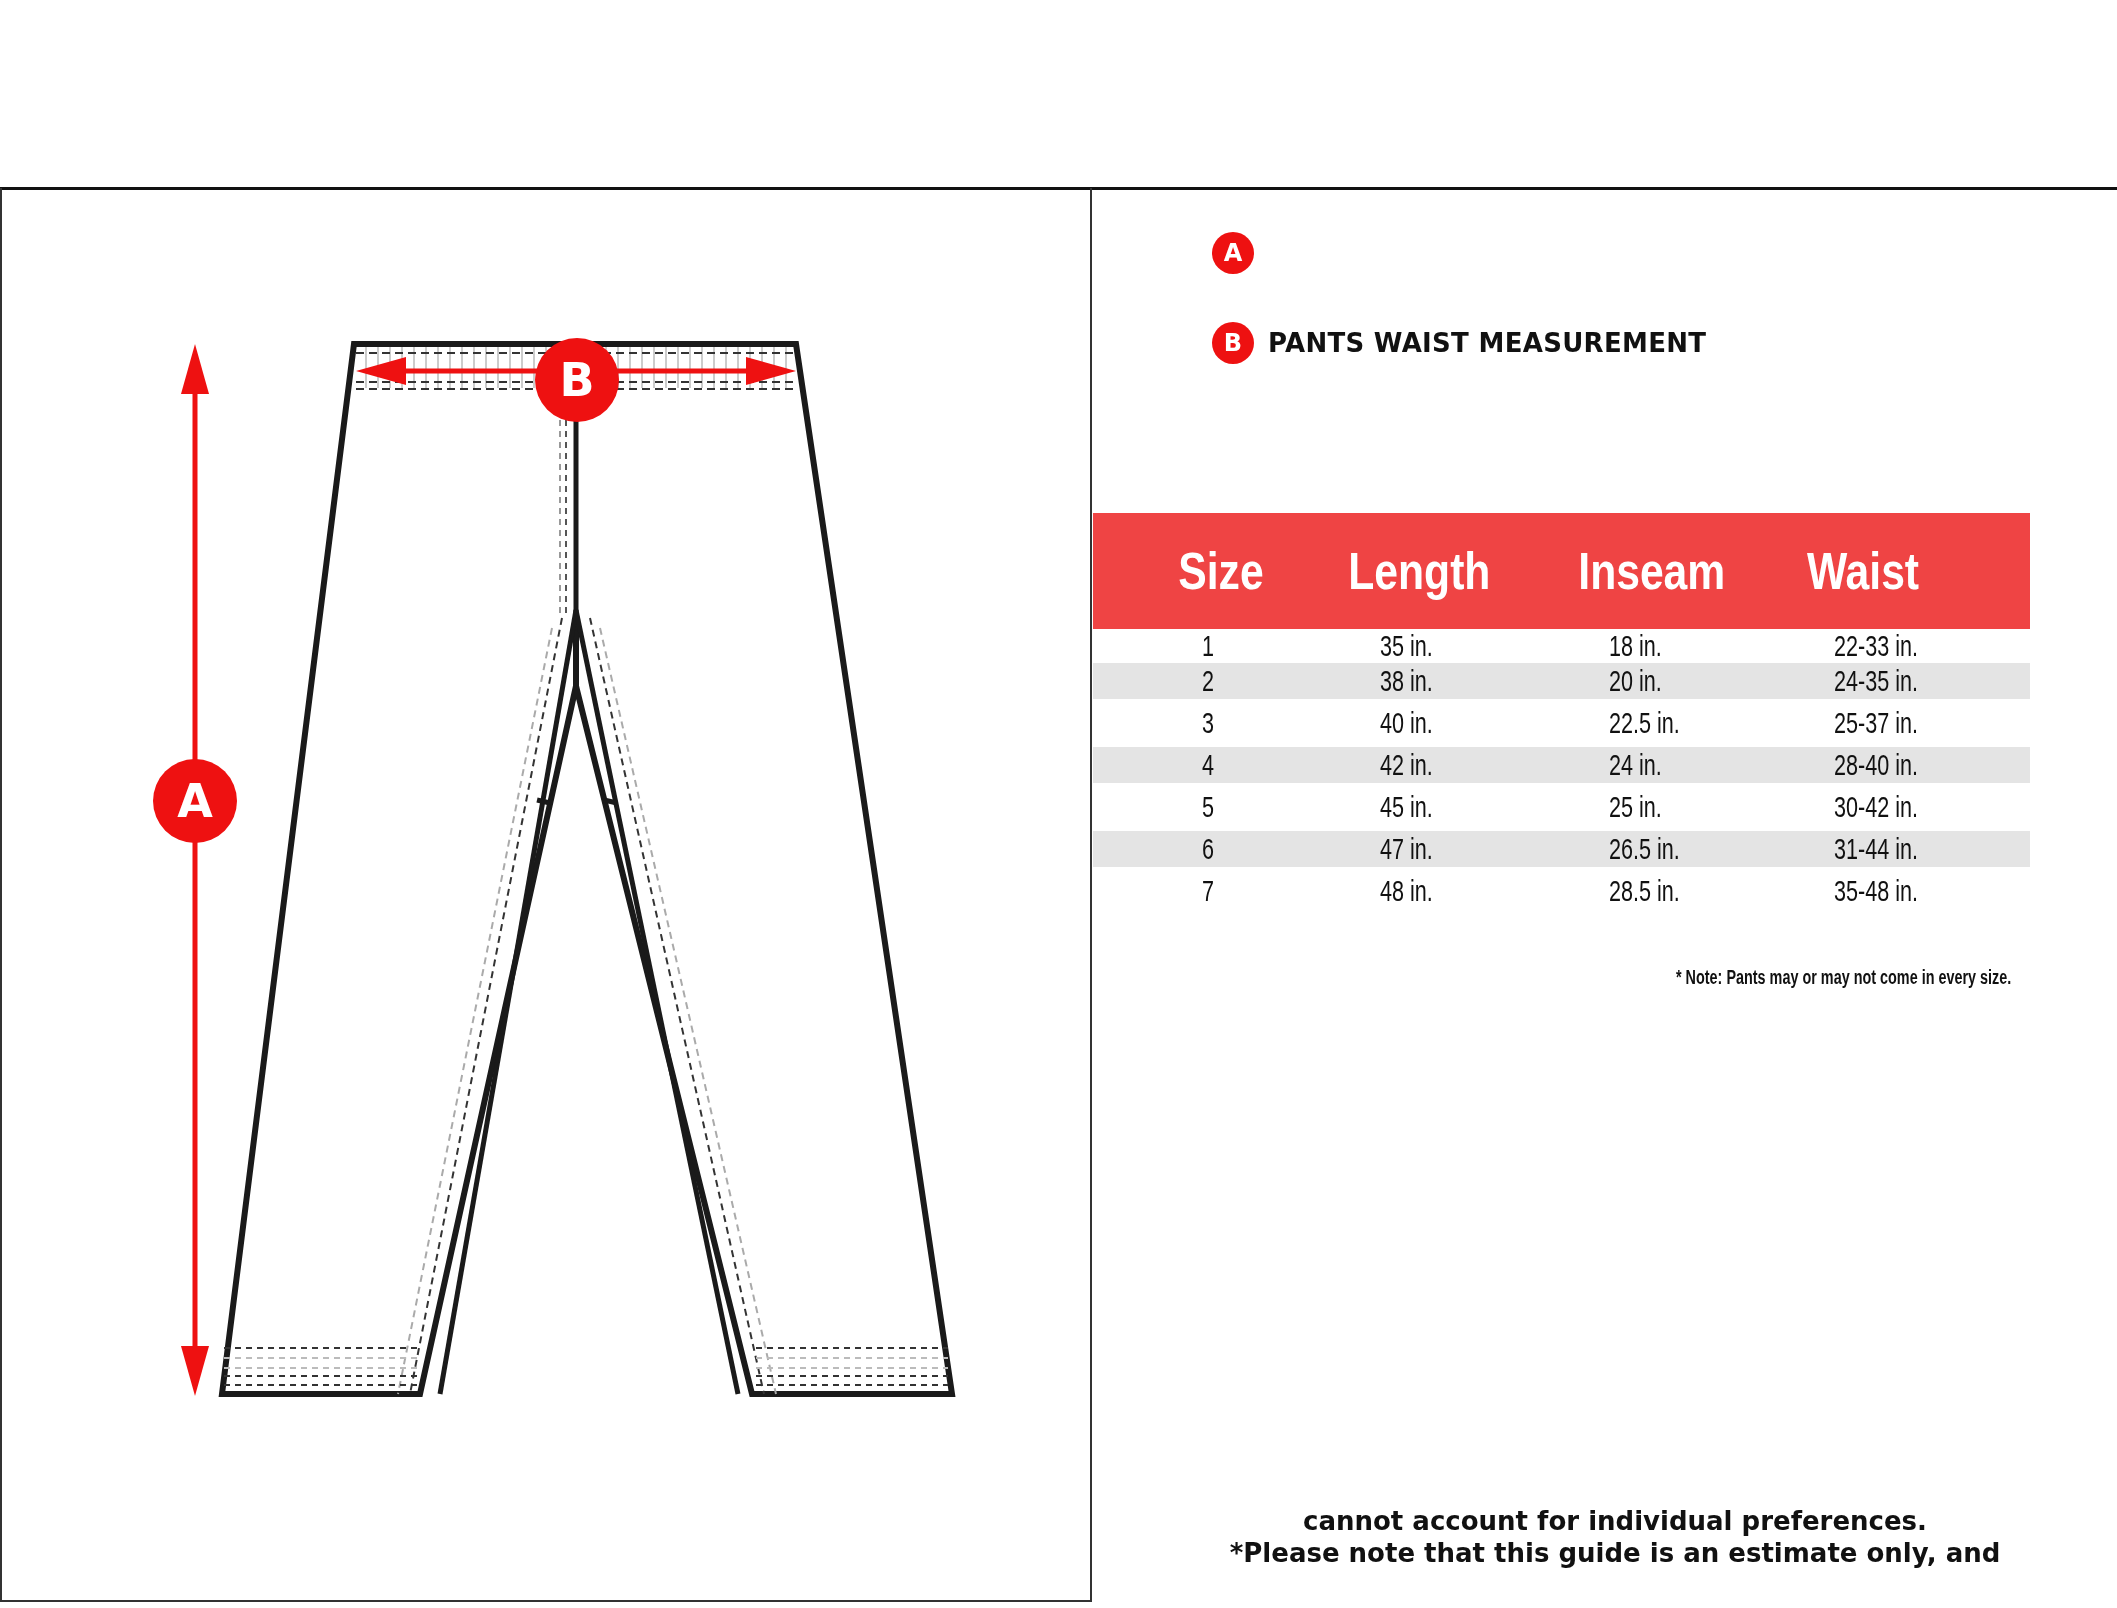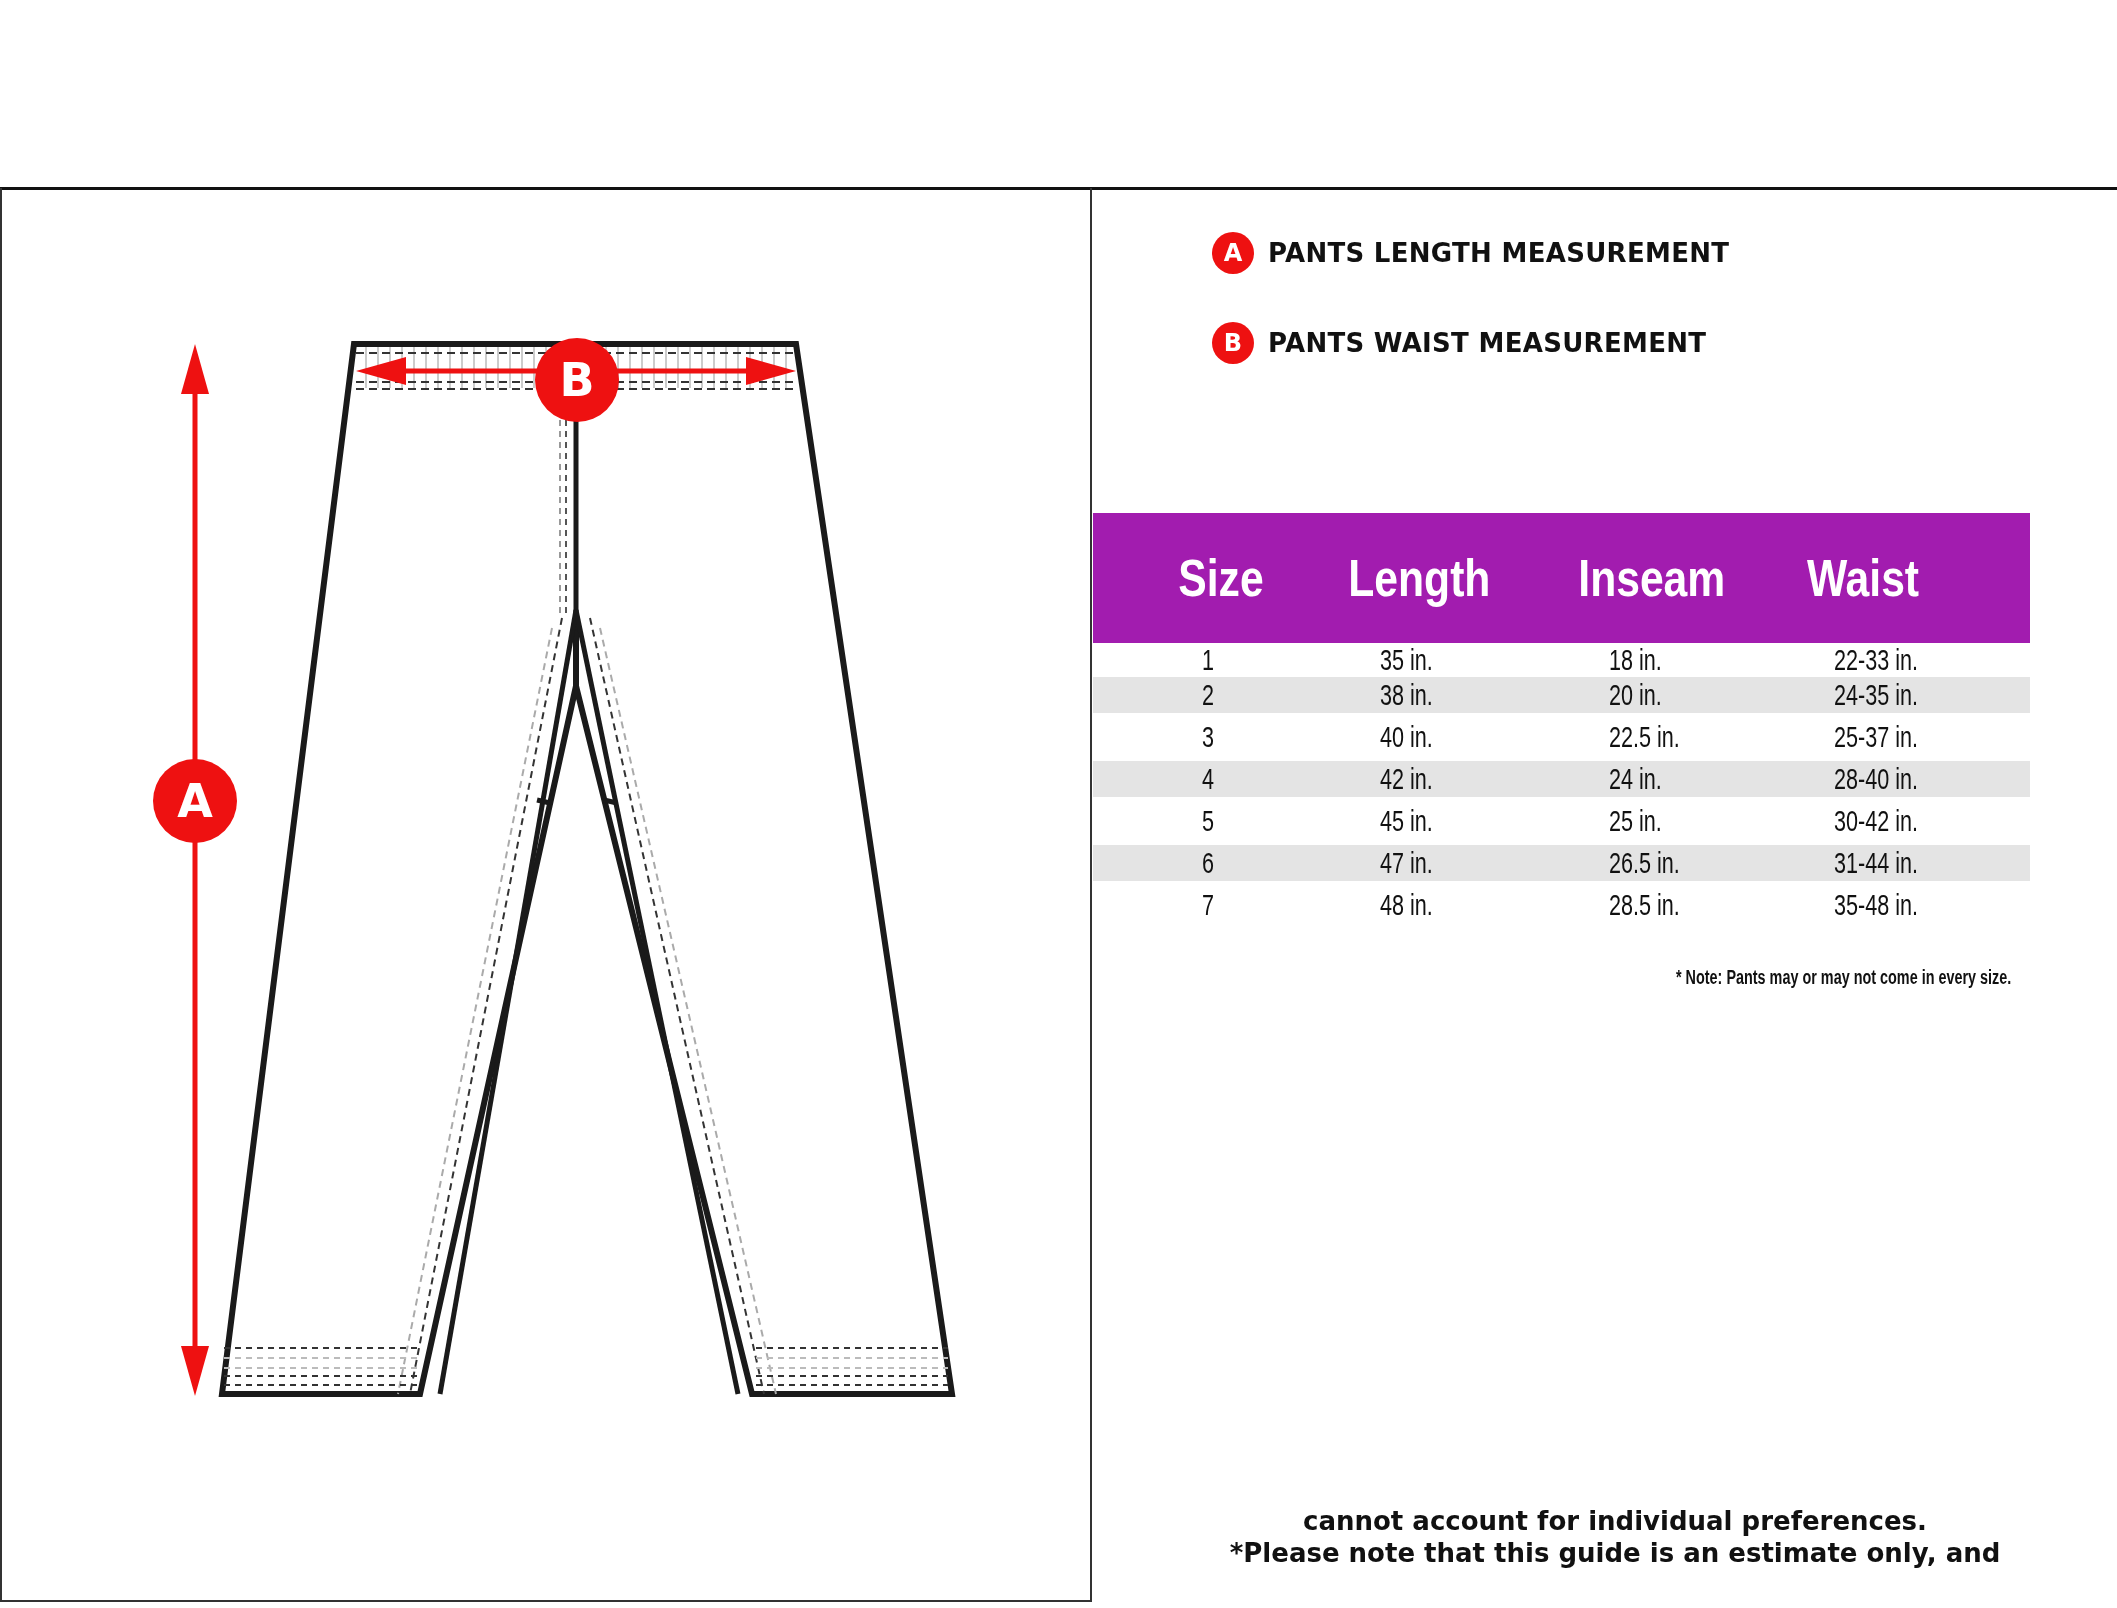--- a/index.html
+++ b/index.html
@@ -9,21 +9,21 @@
   .left-frame { position:absolute; left:0; top:188px; width:1092px; height:1414px;
                 border-left:2px solid #333; border-right:2px solid #333; border-bottom:2px solid #333; box-sizing:border-box; }
   .diagram { position:absolute; left:0; top:188px; width:1092px; height:1414px; }
   .legend { position:absolute; left:1212px; top:230px; }
   .legend-item { display:flex; align-items:center; height:46px; margin-bottom:44px; }
   .badge { width:42px; height:42px; border-radius:50%; background:#ee1111; color:#fff;
            font-family:"DejaVu Sans", sans-serif; font-weight:bold; font-size:24px;
            display:flex; align-items:center; justify-content:center; margin-right:14px; }
   .legend-label { font-family:"DejaVu Sans", sans-serif; font-weight:bold; font-size:26px; letter-spacing:0.3px; color:#111; }
   .table { position:absolute; left:1093px; top:513px; width:937px; }
-  .thead { background:#a21caf; height:130px; display:flex; align-items:center; }
+  .thead { background:#ef4444; height:116px; display:flex; align-items:center; }
   .th { color:#fff; font-family:"Liberation Sans Narrow","Liberation Sans", sans-serif; font-weight:bold; font-size:52px;
         transform:scaleX(0.82); transform-origin:center; text-align:center; }
   .row { display:flex; align-items:center; }
   .row.alt { background:#e4e4e4; }
   .cell { font-family:"Liberation Sans", sans-serif; font-size:30px; color:#111; transform:scaleX(0.72);
           transform-origin:left center; white-space:nowrap; }
   .c0 { position:absolute; }
   .note-small { position:absolute; left:1676px; top:966px; font-family:"Liberation Sans", sans-serif; font-weight:bold;
                 font-size:20px; transform:scaleX(0.72); transform-origin:left center; white-space:nowrap; color:#111; }
   .disclaimer { position:absolute; left:1180px; top:1505px; width:870px; text-align:center;
@@ -89,21 +89,20 @@
     <polygon points="356,183 406,169 406,197" fill="#ee1111"></polygon>
     <polygon points="796,183 746,169 746,197" fill="#ee1111"></polygon>
     <circle cx="577" cy="192" r="42" fill="#ee1111"></circle>
     <text x="577" y="208" text-anchor="middle" font-family="DejaVu Sans, sans-serif" font-weight="bold" font-size="46" fill="#fff">B</text>
   </g>
 </svg>
 
 <div class="legend">
   <div class="legend-item">
     <div class="badge">A</div>
-    <div class="legend-label">PANTS LENGTH MEASUREMENT</div>
   </div>
   <div class="legend-item">
     <div class="badge">B</div>
     <div class="legend-label">PANTS WAIST MEASUREMENT</div>
   </div>
 </div>
 
 <div class="table">
   <div class="thead" style="position:relative;">
     <div class="th" style="position:absolute; left:68px; width:120px;">Size</div>

